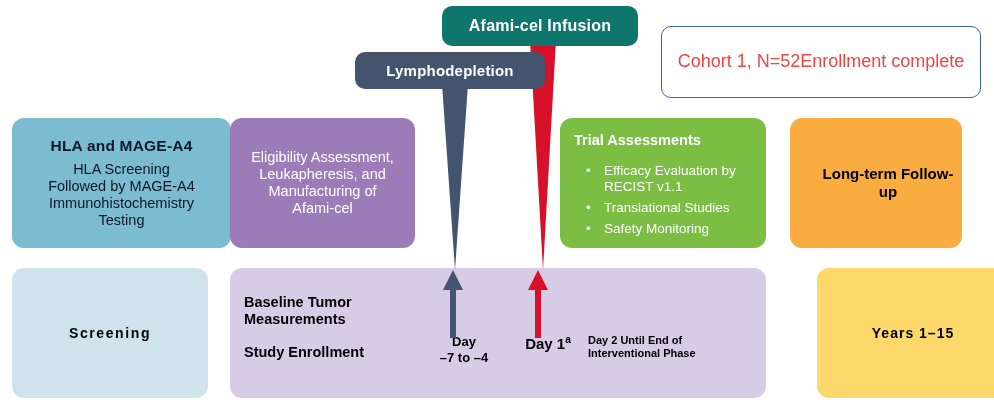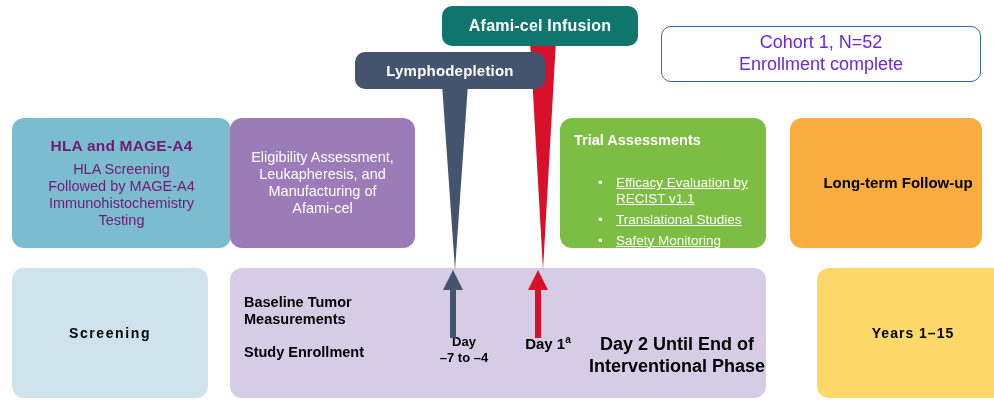--- a/index.html
+++ b/index.html
@@ -30,21 +30,21 @@
     text-align: center;
     line-height: 1.18;
   }
 
   
   .phase-top { top: 118px; height: 130px; }
 
   #box-hla {
     left: 12px; width: 219px;
     background: #7cbcd0;
-    color: #701a75;
+    color: #0f172a;
     font-size: 14.5px;
     padding: 6px 4px;
   }
   #box-hla .hdr {
     font-weight: bold;
     font-size: 15.5px;
     margin-bottom: 6px;
     letter-spacing: .2px;
   }
   #box-hla .sub { font-weight: normal; }
@@ -67,40 +67,39 @@
     text-align: left;
     padding: 14px 10px 23px 14px;
     font-size: 13.5px;
   }
   #box-trial .hdr {
     font-weight: bold;
     font-size: 14.5px;
     margin-bottom: 10px;
   }
   #box-trial ul {
-    margin: 16px;
+    margin: 4px;
     padding: 0 0 0 26px;
     list-style: none;
     width: 100%;
-    text-decoration: underline;
   }
   #box-trial li {
     position: relative;
     margin-bottom: 5px;
     line-height: 1.18;
   }
   #box-trial li:before {
     content: "\2022";
     position: absolute;
     left: -18px;
     top: 0;
   }
 
   #box-ltfu {
-    left: 790px; width: 192px;
+    left: 790px; width: 172px;
     background: #f9ad40;
     color: #000000;
     font-weight: bold;
     font-size: 15px;
     padding-left: 24px;
   }
 
   
   .phase-bottom { top: 268px; height: 130px; }
 
@@ -135,21 +134,21 @@
   .tl-text {
     position: absolute;
     font-weight: bold;
     color: #000000;
     line-height: 1.2;
   }
   #tl-baseline { left: 14px; top: 26px; font-size: 14.5px; text-align: left; }
   #tl-enroll   { left: 14px; top: 76px; font-size: 14.5px; text-align: left; }
   #tl-day7     { left: 188px; top: 66px; width: 92px; font-size: 13px; text-align: center; }
   #tl-day1     { left: 274px; top: 66px; width: 88px; font-size: 15px; text-align: center; }
-  #tl-day2     { left: 358px; top: 66px; width: 178px; font-size: 18px; text-align: center; }
+  #tl-day2     { left: 358px; top: 66px; width: 178px; font-size: 11px; text-align: left; }
   sup { font-size: .68em; vertical-align: super; }
 
   
   .banner {
     position: absolute;
     box-sizing: border-box;
     border-radius: 10px;
     display: flex;
     align-items: center;
     justify-content: center;
@@ -177,30 +176,30 @@
 
   
   .tick-arrow { position: absolute; z-index: 7; }
   #arrow-lympho { left: 440px; top: 268px; width: 26px; height: 70px; }
   #arrow-red    { left: 525px; top: 268px; width: 26px; height: 70px; }
 
   
   #callout-cohort {
     position: absolute;
     left: 661px; top: 26px;
-    width: 320px; height: 56px;
+    width: 320px; height: 72px;
     box-sizing: border-box;
     background: #ffffff;
     border: 1.6px solid #3a62b5;
     border-radius: 10px;
     display: flex;
-    flex-direction: column;
+    flex-direction: row;
     align-items: center;
     justify-content: center;
-    color: #6d28d9;
+    color: #ef4444;
     font-size: 18px;
     line-height: 1.22;
     z-index: 8;
   }
 </style>
 </head>
 <body>
 
 <div id="diagram">
 

